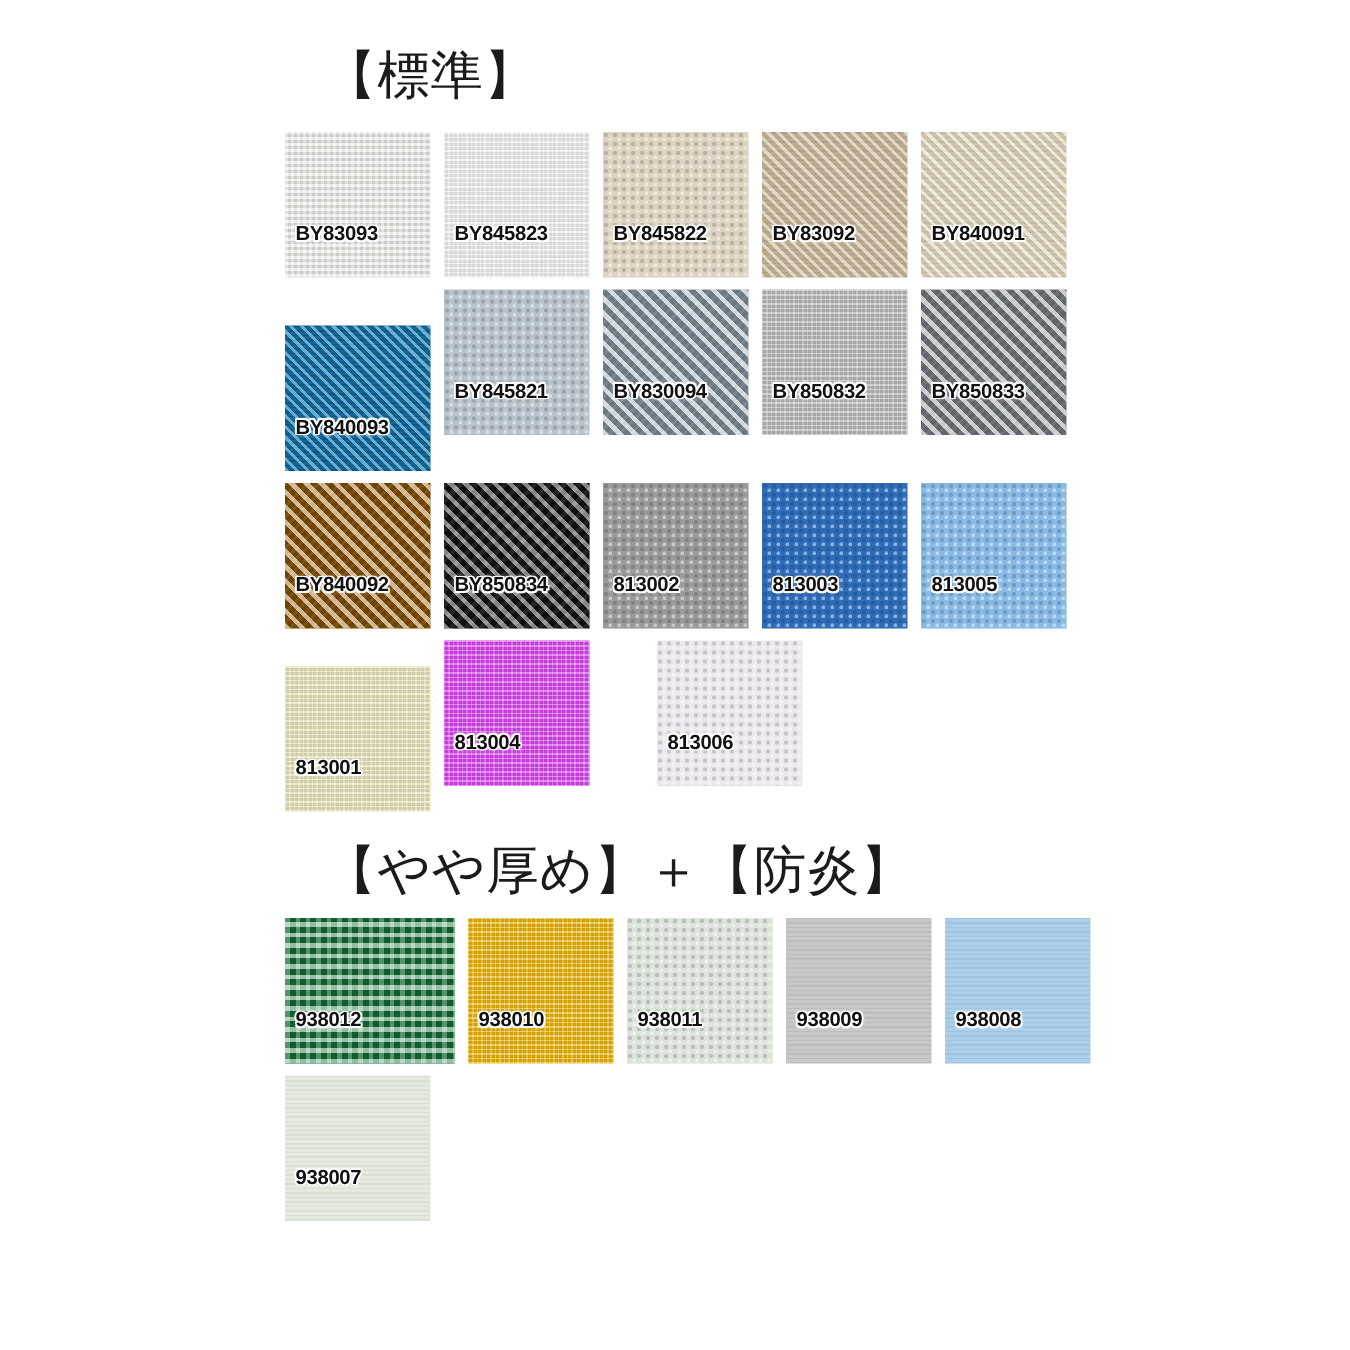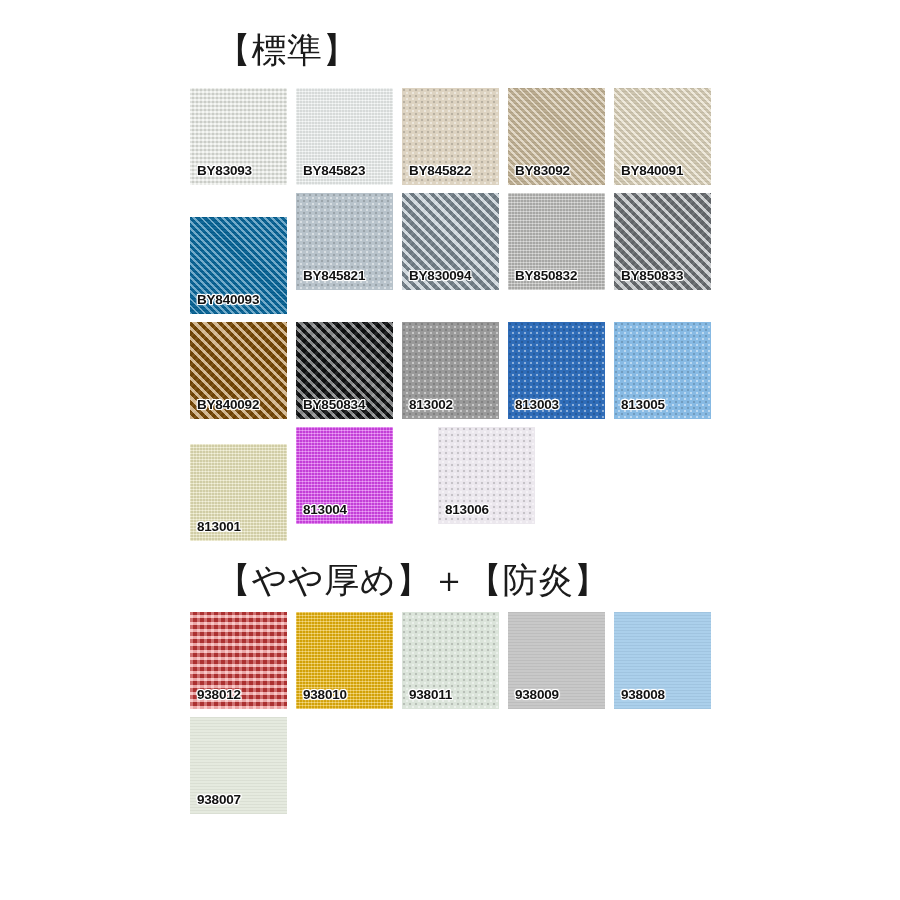--- a/index.html
+++ b/index.html
@@ -57,21 +57,21 @@
     flex: 0 0 auto;
     background-color: #dddddd;
   }
   .swatch .tex {
     position: absolute;
     inset: 0;
   }
   .swatch .label {
     position: absolute;
     left: 7px;
-    bottom: 7px;
+    bottom: 22px;
     font-family: "Liberation Sans", sans-serif;
     font-size: 13.5px;
     font-weight: bold;
     color: #111111;
     letter-spacing: -0.2px;
     white-space: nowrap;
     text-shadow:
       -1px -1px 0 rgba(255,255,255,0.95),
        1px -1px 0 rgba(255,255,255,0.95),
       -1px  1px 0 rgba(255,255,255,0.95),
@@ -195,21 +195,21 @@
           <div class="tex dot"></div>
           <div class="label">813006</div>
         </div>
       </div>
     </div>
 
   <div class="section-header" id="header-thick">【やや厚め】＋【防炎】</div>
 
   <div class="grid" id="grid-thick">
       <div class="grid-row">
-        <div class="swatch" style="background-color: #ef4444;">
+        <div class="swatch" style="background-color: #15803d; padding-left: 16px;">
           <div class="tex coarse"></div>
           <div class="label">938012</div>
         </div>
         <div class="swatch" style="background-color: #eab308;">
           <div class="tex fine"></div>
           <div class="label">938010</div>
         </div>
         <div class="swatch" style="background-color: rgb(219, 228, 218);">
           <div class="tex dot"></div>
           <div class="label">938011</div>

